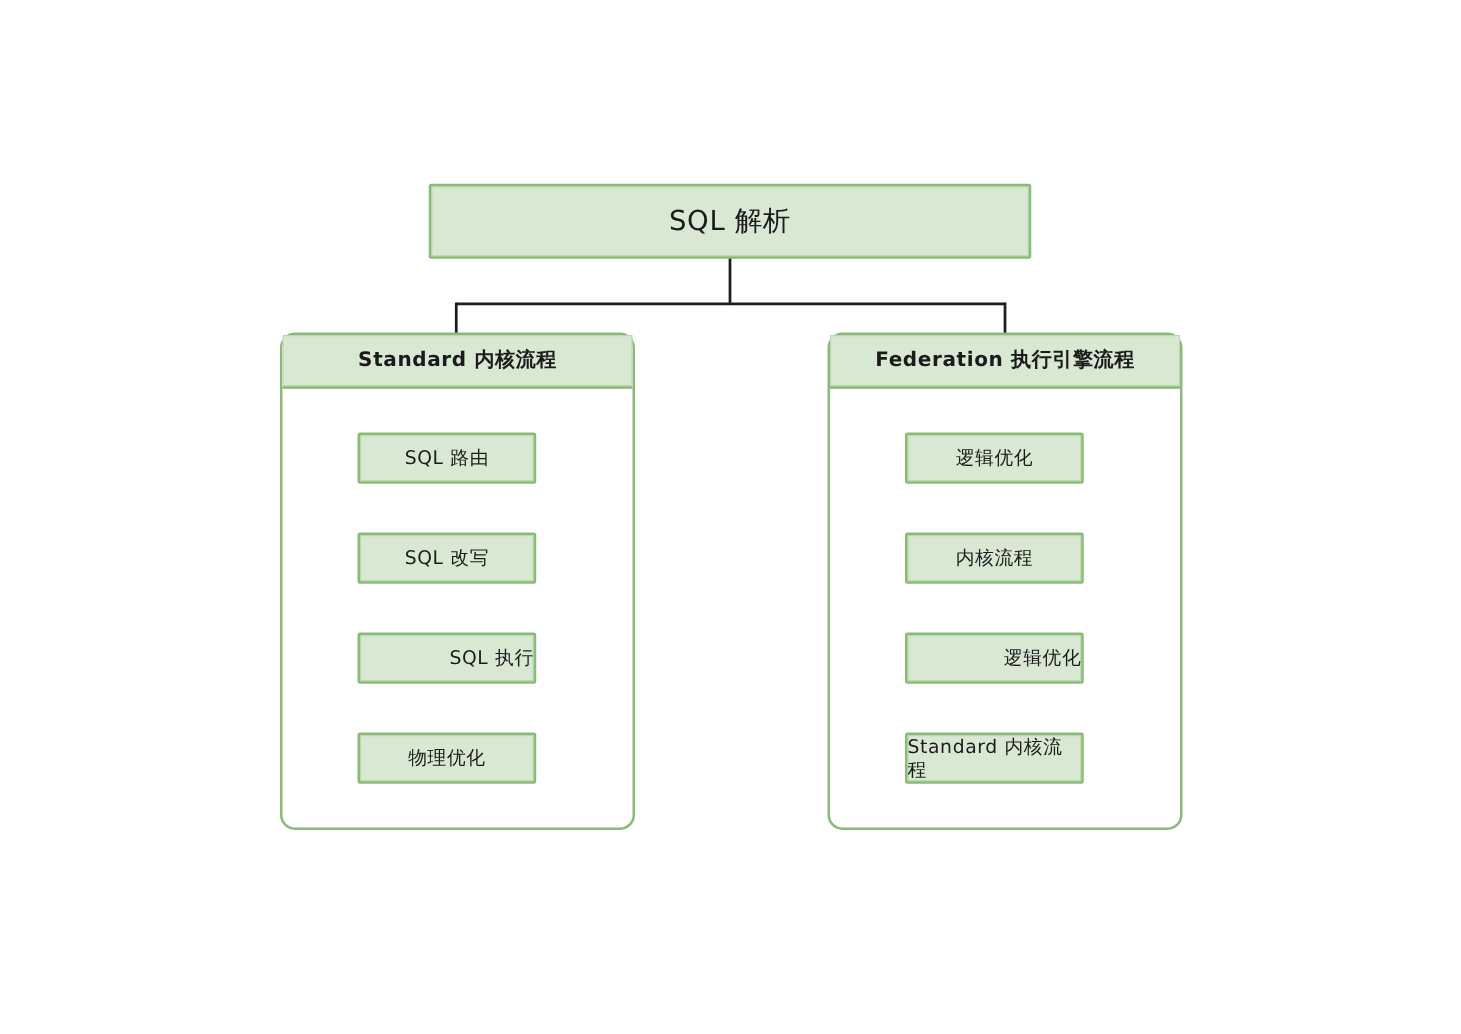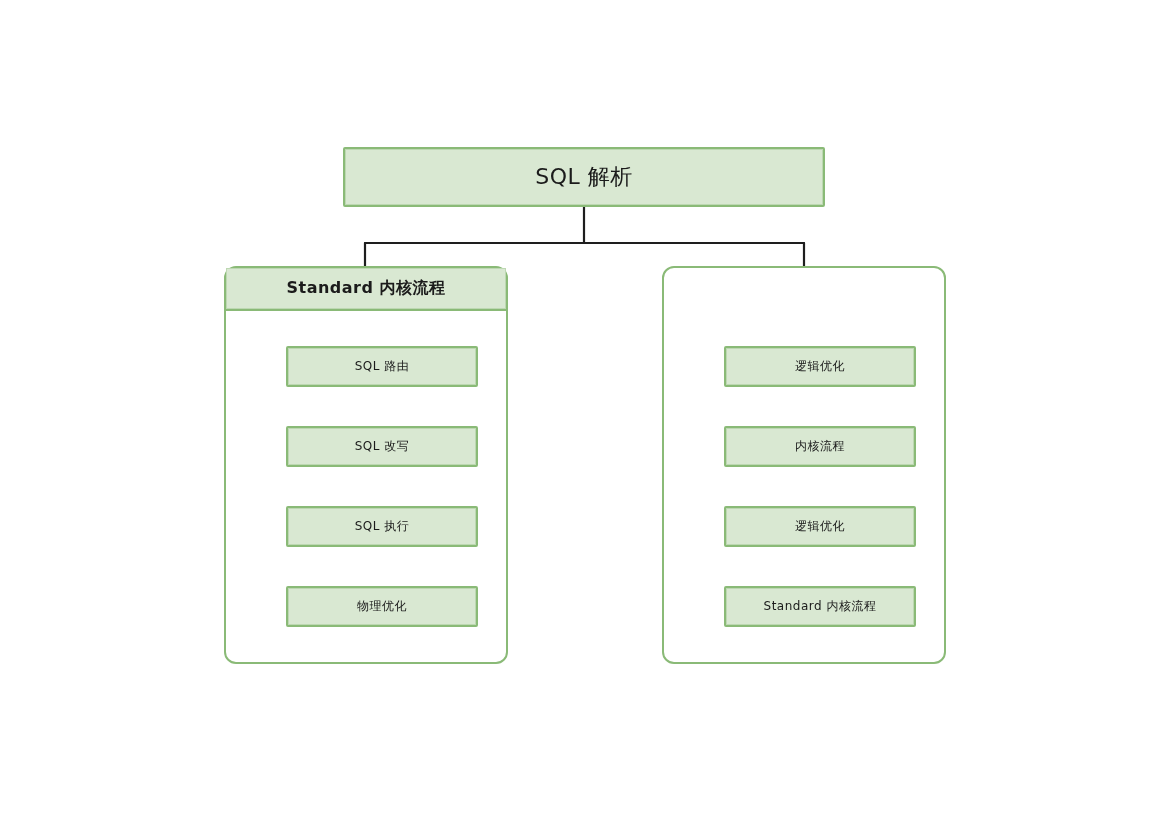--- a/index.html
+++ b/index.html
@@ -57,35 +57,35 @@
     justify-content:center;
     font-weight:bold;
     font-size:16px;
     letter-spacing:0.5px;
     box-shadow:inset 0 0 0 1px rgba(138,186,119,0.35);
   }
   .step{
     position:absolute;
     box-sizing:border-box;
     left:60px;
-    width:192px;
+    width:143px;
     height:41px;
     background:var(--fill);
     border:2px solid var(--border);
     border-radius:2px;
     display:flex;
     align-items:center;
     justify-content:center;
-    font-size:12px;
+    font-size:15px;
     letter-spacing:0.5px;
     box-shadow:inset 0 0 0 1px rgba(138,186,119,0.35);
   }
   .step-0{top:78px;}
   .step-1{top:158px;}
-  .step-2{top:238px;}
+  .step-2{top:238px;justify-content:flex-end;}
   .step-3{top:318px;}
   .edges{
     position:absolute;
     left:0; top:0;
     width:1169px;
     height:827px;
     pointer-events:none;
   }
 </style>
 </head>
@@ -139,20 +139,23 @@
     </div>
     <div class="step step-2">
       <span>SQL 执行</span>
     </div>
     <div class="step step-3">
       <span>物理优化</span>
     </div>
   </div>
 
   <div class="panel panel-right">
+    <div class="panel-header">
+      <span>Federation 执行引擎流程</span>
+    </div>
     <div class="step step-0">
       <span>逻辑优化</span>
     </div>
     <div class="step step-1">
       <span>内核流程</span>
     </div>
     <div class="step step-2">
       <span>逻辑优化</span>
     </div>
     <div class="step step-3">

